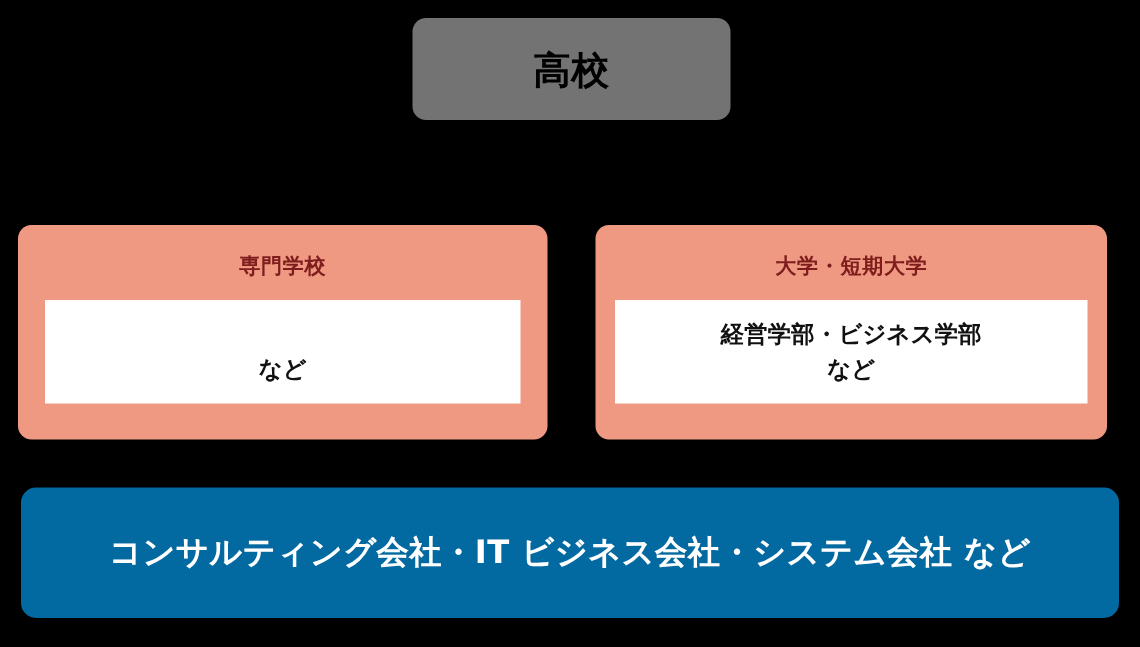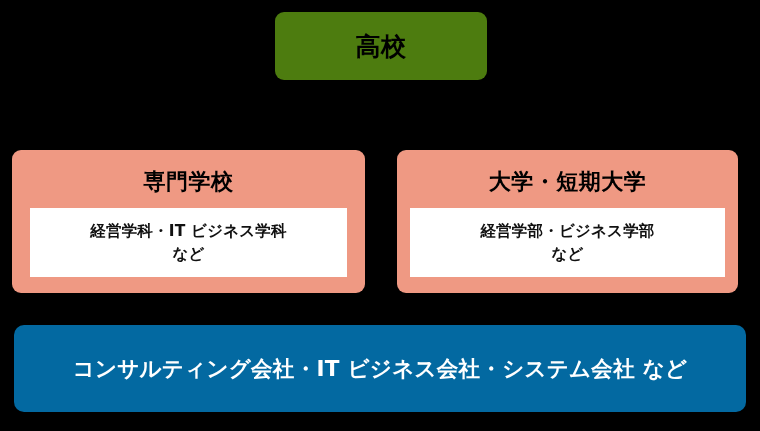--- a/index.html
+++ b/index.html
@@ -27,21 +27,21 @@
     flex-direction: column;
     align-items: center;
   }
 
   
   #node-highschool {
     left: 275px;
     top: 12px;
     width: 212px;
     height: 68px;
-    background: #4d7c0f;
+    background: #737373;
     justify-content: center;
   }
   #node-highschool .node-title {
     font-size: 25px;
     font-weight: 700;
     color: #000000;
     letter-spacing: 0.5px;
     line-height: 1;
   }
 
@@ -54,23 +54,23 @@
   }
   #node-vocational {
     left: 12px;
     width: 353px;
   }
   #node-university {
     left: 397px;
     width: 341px;
   }
   .node-mid .node-title {
-    font-size: 22px;
+    font-size: 14px;
     font-weight: 700;
-    color: #000000;
+    color: #7f1d1d;
     line-height: 1;
     margin-top: 21px;
     margin-bottom: 0;
     letter-spacing: 0.5px;
   }
   .node-body {
     background: #FFFFFF;
     box-sizing: border-box;
     margin-top: 15px;
     display: flex;
@@ -119,21 +119,21 @@
 <div id="canvas">
 
   <div class="card" id="node-highschool">
     <div class="node-title">高校</div>
   </div>
 
   <div class="card node-mid" id="node-vocational">
     <div class="node-title">専門学校</div>
     <div class="node-body">
       <div class="node-body-text">
-        <span>経営学科・IT ビジネス学科</span><br>
+        <br>
         <span>など</span>
       </div>
     </div>
   </div>
 
   <div class="card node-mid" id="node-university">
     <div class="node-title">大学・短期大学</div>
     <div class="node-body">
       <div class="node-body-text">
         <span>経営学部・ビジネス学部</span><br>

